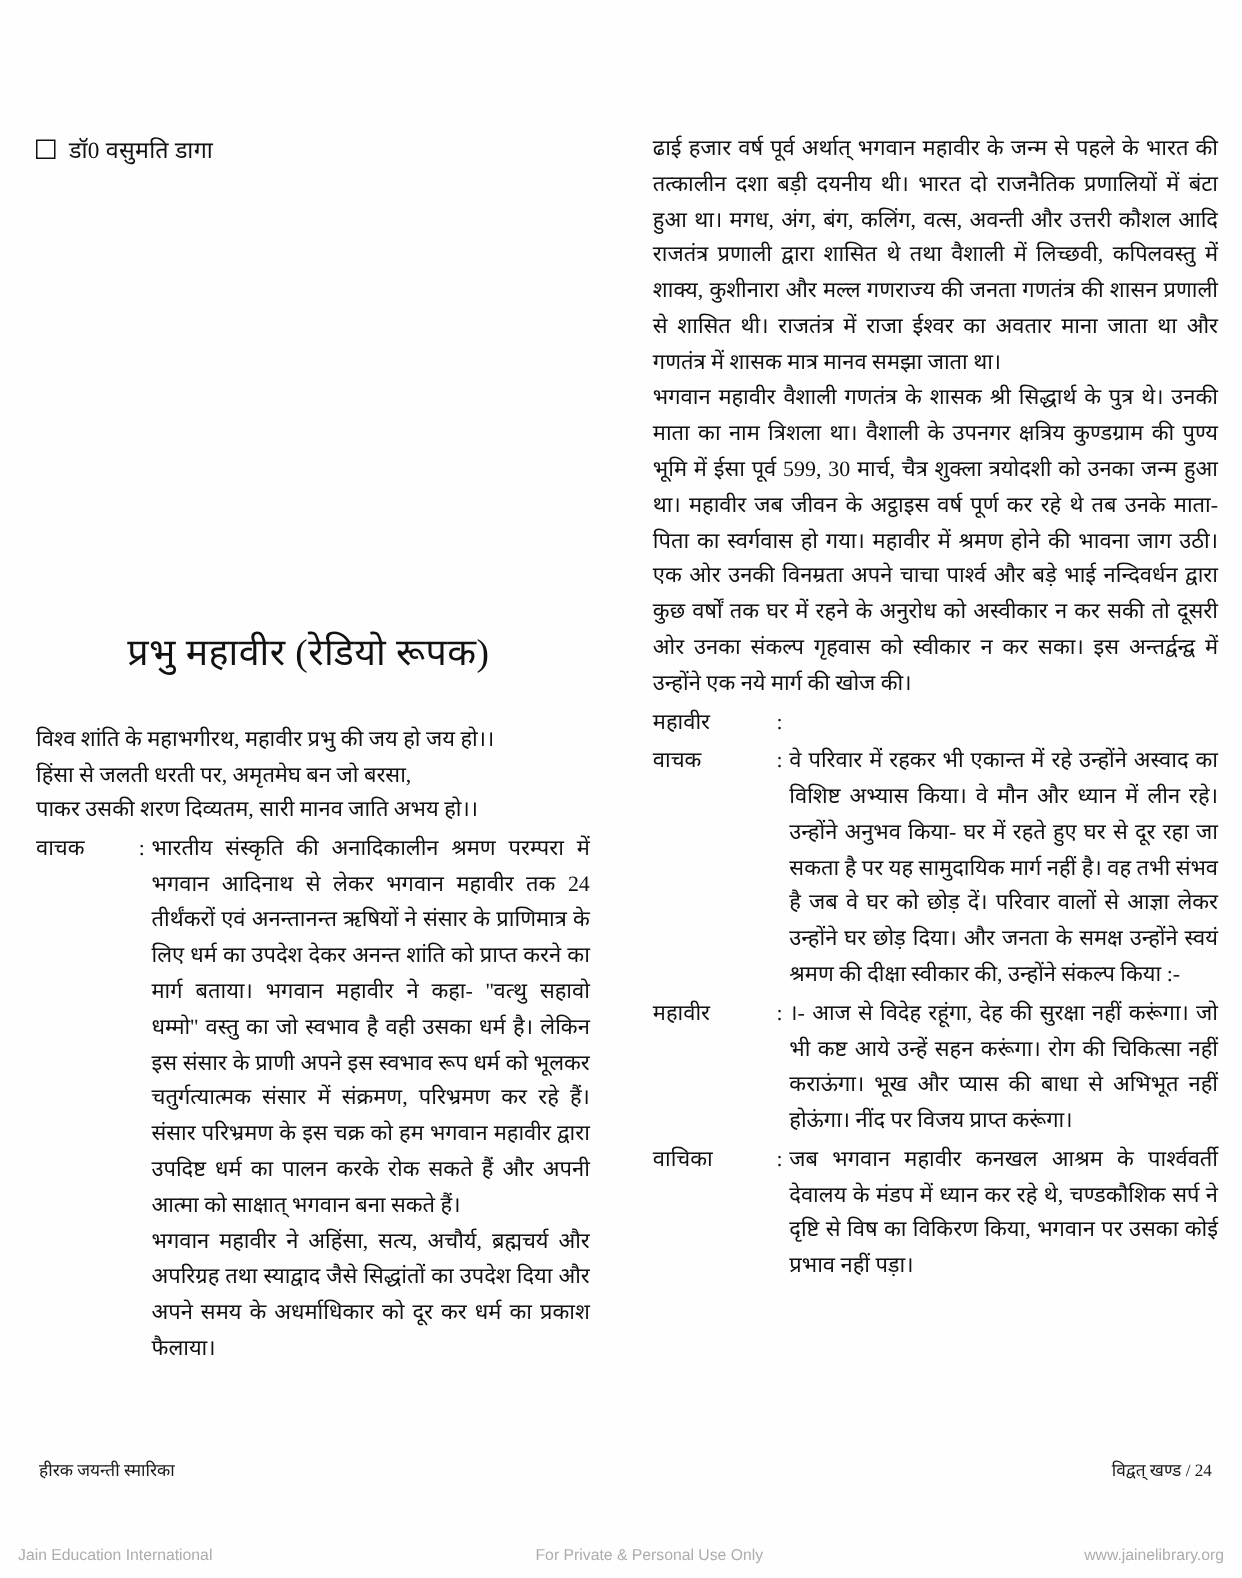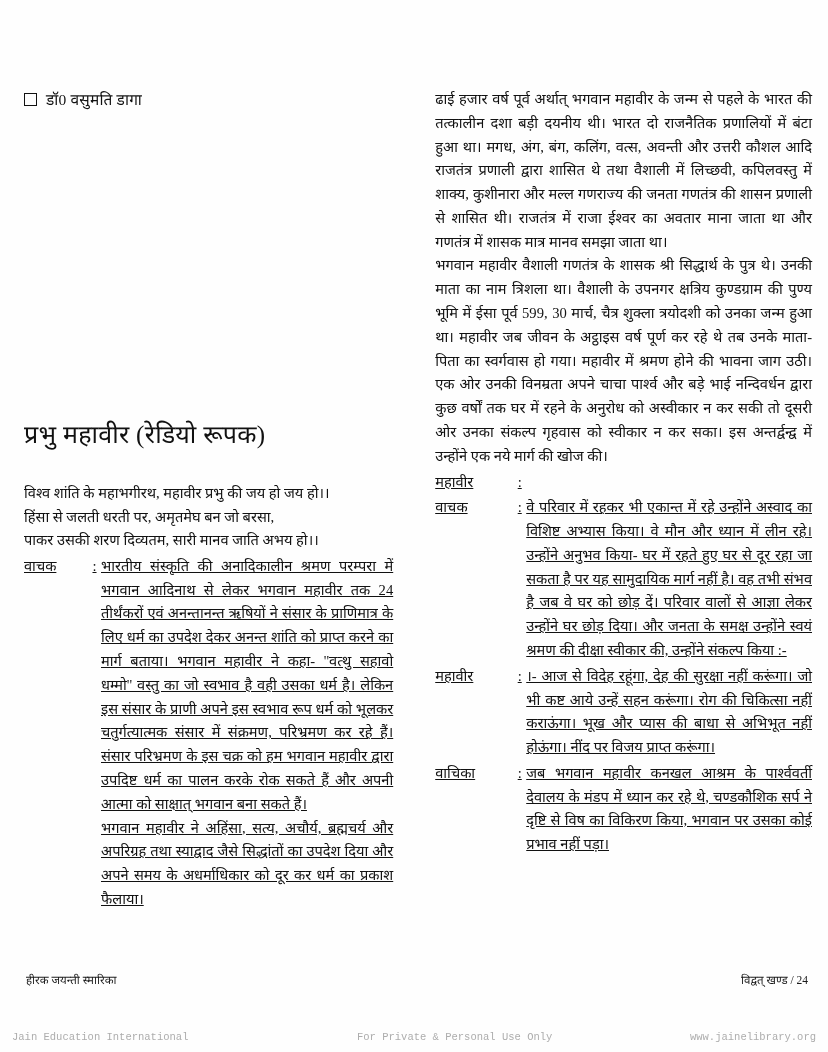--- a/index.html
+++ b/index.html
@@ -52,21 +52,21 @@
     display: inline-block;
     width: 11px;
     height: 11px;
     border: 1.6px solid #111;
     flex: none;
   }
 
   
   .title-wrap {
     margin-top: 300px;
-    text-align: left;
+    text-align: center;
     padding-right: 6px;
   }
   .article-title {
     font-size: 25px;
     letter-spacing: .3px;
     white-space: nowrap;
   }
 
   
   .verse {
@@ -76,21 +76,20 @@
   }
   .verse div { white-space: nowrap; }
 
   
   .speech {
     display: flex;
     align-items: flex-start;
     margin-top: 2px;
     font-size: 14.6px;
     line-height: 1.63;
-    text-decoration: underline;
   }
   .spk {
     flex: none;
     white-space: nowrap;
     text-align: left;
     font-size: 14.6px;
   }
   .col-left .spk { width: 64px; }
   .col-right .spk { width: 78px; text-align: left; }
   .colon {
@@ -130,21 +129,21 @@
   .bottombar {
     position: absolute;
     left: 0;
     right: 0;
     top: 1022px;
     height: 30px;
     display: flex;
     align-items: center;
     font-size: 10.5px;
     color: #adadad;
-    font-family: Liberation Mono, monospace;
+    font-family: Liberation Sans, sans-serif;
   }
   .bb-left  { position: absolute; left: 12px; }
   .bb-mid   { position: absolute; left: 357px; }
   .bb-right { position: absolute; right: 12px; }
 </style>
 </head>
 <body>
 
 <div class="page">
 

